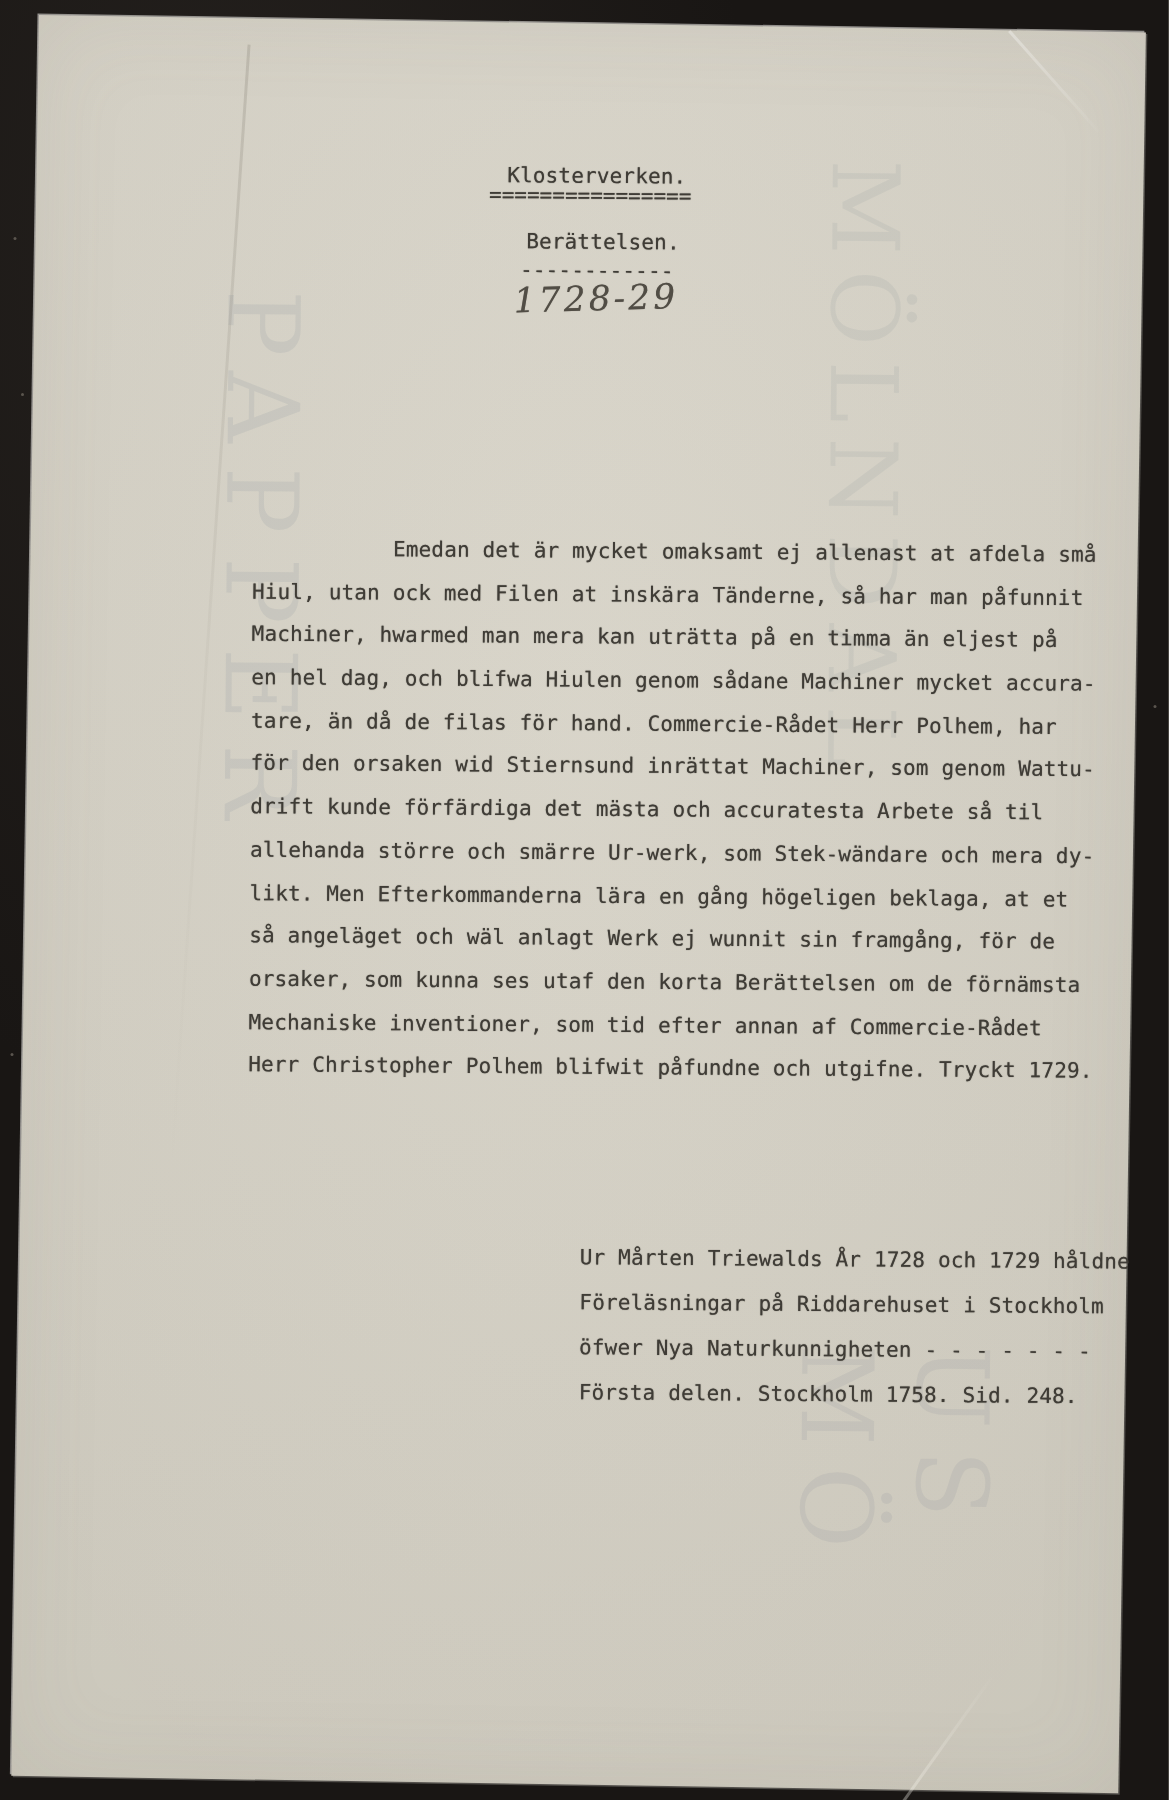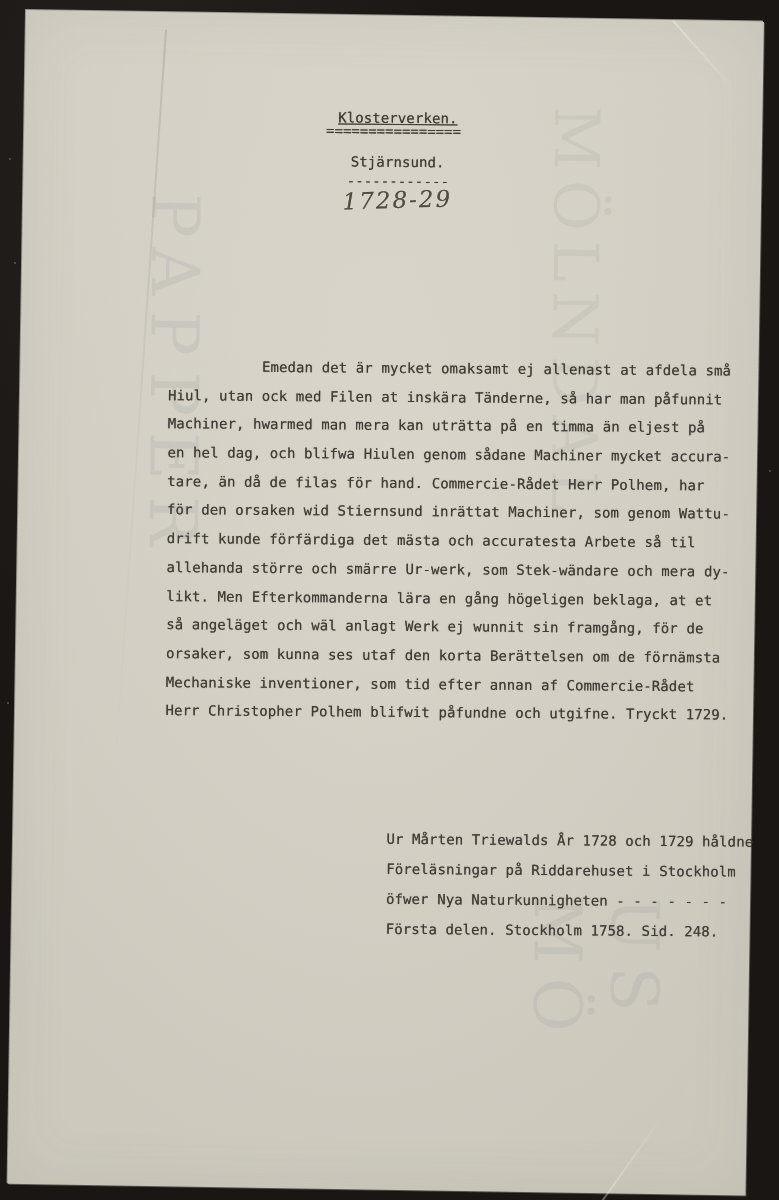--- a/index.html
+++ b/index.html
@@ -26,21 +26,21 @@
     transform: rotate(0.9deg); transform-origin: 0 0;
     box-shadow: -1px -1px 0 rgba(245,244,238,0.55), 1px 1px 0 rgba(235,233,224,0.28),
                 inset 0 0 60px rgba(120,112,95,0.10);
   }
   .content { position: absolute; left: 0; top: 0; width: 100%; height: 100%;
     transform: rotate(-0.45deg); transform-origin: 0 0; }
 
   .typed { color: var(--ink, #3f3c36); font-size: 14px; letter-spacing: 0.1px;
     text-shadow: 0 0 0.7px rgba(62,59,52,0.75); white-space: pre; }
 
-  .hdr-title    { position: absolute; left: 313px; top: 97px; text-decoration: underline;  }
+  .hdr-title    { position: absolute; left: 313px; top: 97px;  }
   .hdr-rule     { position: absolute; left: 301px; top: 110px; letter-spacing: 0; }
   .hdr-sub      { position: absolute; left: 326px; top: 141px; }
   .hdr-sub-rule { position: absolute; left: 322px; top: 160px; }
 
   .year-note { position: absolute; left: 318px; top: 174px;
     font-family: "DejaVu Serif", "Liberation Serif", serif; font-style: italic;
     font-size: 23px; letter-spacing: 2px; color: #514d45;
     transform: rotate(-2deg); text-shadow: 0 0 0.5px rgba(80,76,68,0.6); }
 
   .para { position: absolute; left: 145px; top: 293px; }
@@ -82,21 +82,21 @@
       <div class="wm wm-left">PAPPER</div>
       <div class="wm wm-center">MÖLNDAL</div>
       <div class="wm wm-bottom">US MÖ</div>
 
       <div class="crease crease-left"></div>
       <div class="crease crease-topright"></div>
       <div class="crease crease-bottomright"></div>
 
       <div class="typed hdr-title">Klosterverken.</div>
       <div class="typed hdr-rule">================</div>
-      <div class="typed hdr-sub">Stjärnsund.</div>
+      <div class="typed hdr-sub">Berättelsen.</div>
       <div class="typed hdr-sub-rule">------------</div>
 
       <div class="year-note">1728-29</div>
 
       <div class="typed para">
         
       <div class="line">           Emedan det är mycket omaksamt ej allenast at afdela små</div><div class="line">Hiul, utan ock med Filen at inskära Tänderne, så har man påfunnit</div><div class="line">Machiner, hwarmed man mera kan uträtta på en timma än eljest på</div><div class="line">en hel dag, och blifwa Hiulen genom sådane Machiner mycket accura-</div><div class="line">tare, än då de filas för hand. Commercie-Rådet Herr Polhem, har</div><div class="line">för den orsaken wid Stiernsund inrättat Machiner, som genom Wattu-</div><div class="line">drift kunde förfärdiga det mästa och accuratesta Arbete så til</div><div class="line">allehanda större och smärre Ur-werk, som Stek-wändare och mera dy-</div><div class="line">likt. Men Efterkommanderna lära en gång högeligen beklaga, at et</div><div class="line">så angeläget och wäl anlagt Werk ej wunnit sin framgång, för de</div><div class="line">orsaker, som kunna ses utaf den korta Berättelsen om de förnämsta</div><div class="line">Mechaniske inventioner, som tid efter annan af Commercie-Rådet</div><div class="line">Herr Christopher Polhem blifwit påfundne och utgifne. Tryckt 1729.</div></div>
 
       <div class="typed cite">
         

